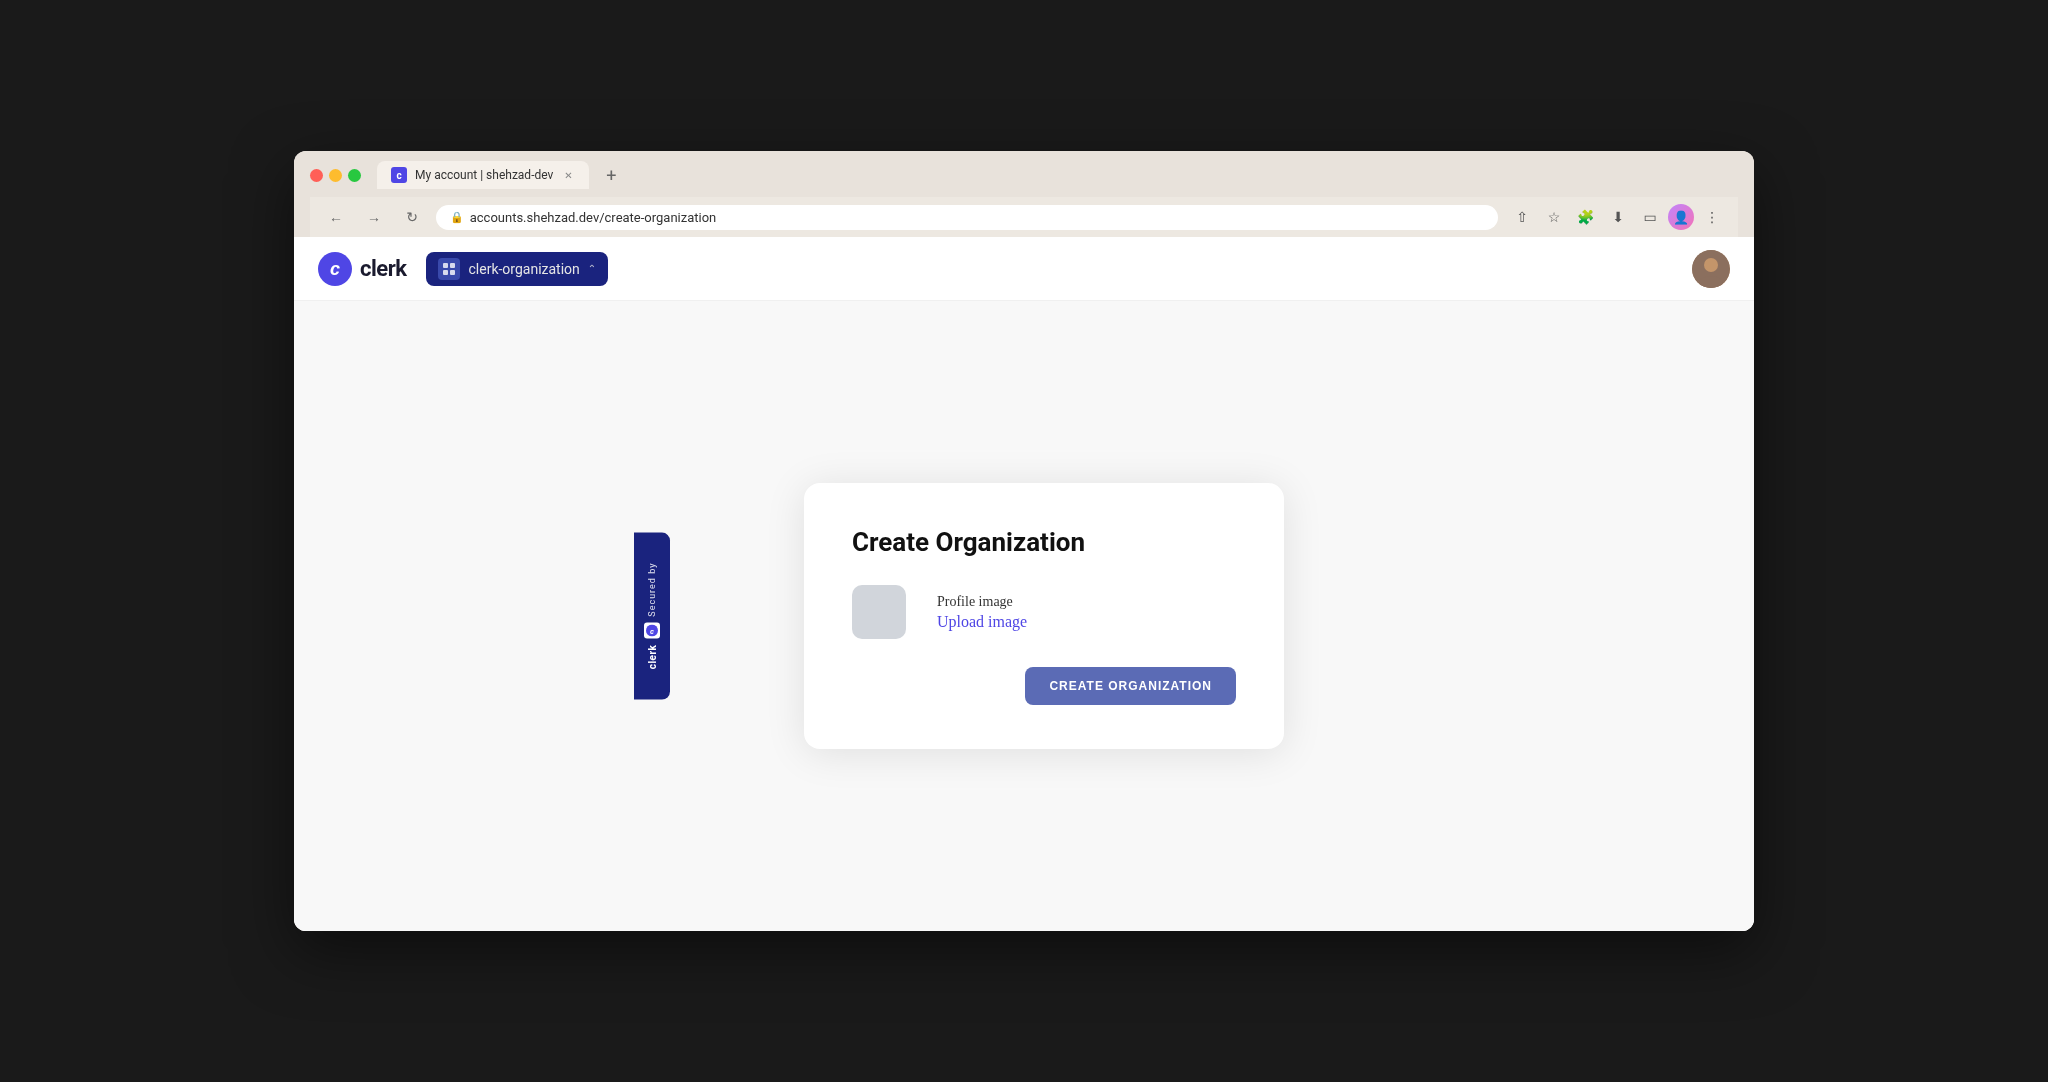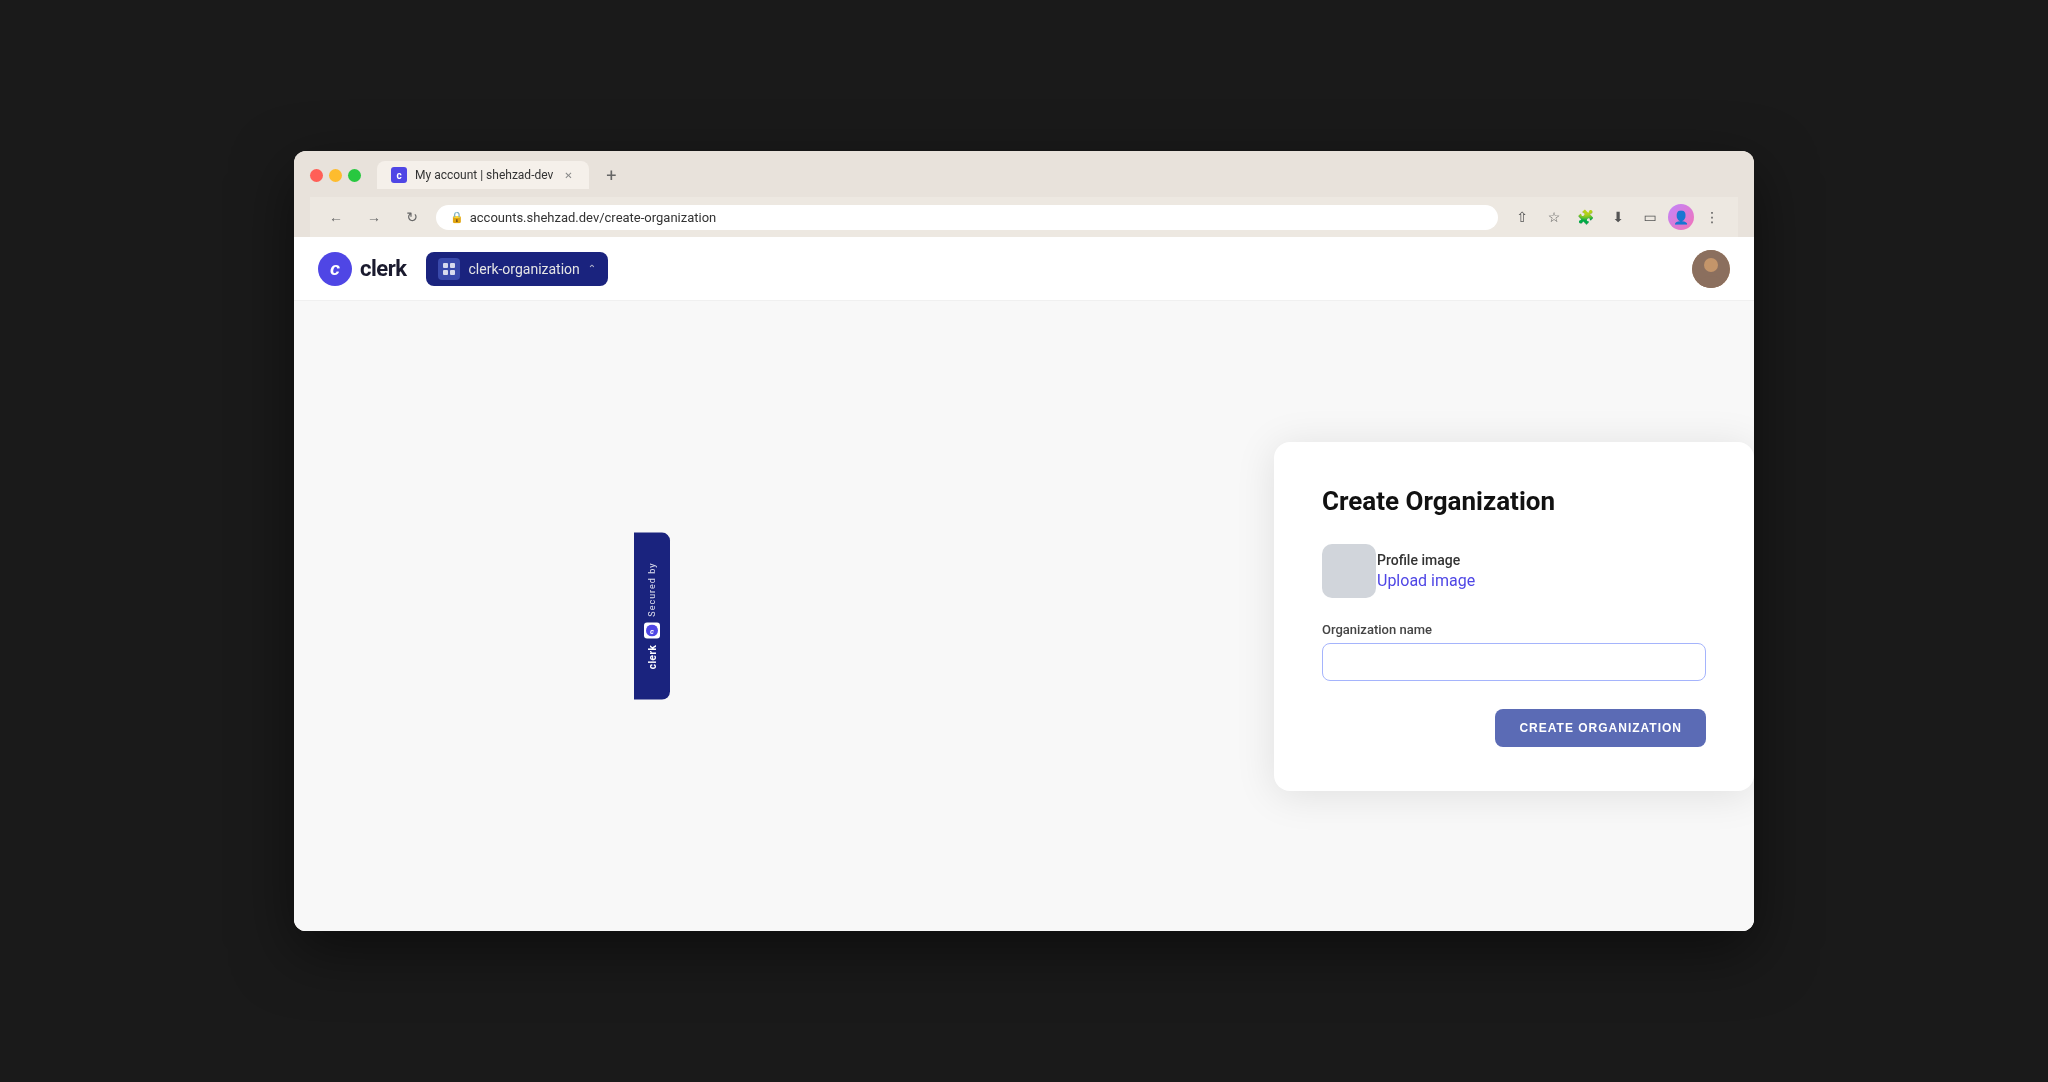--- a/index.html
+++ b/index.html
@@ -246,21 +246,21 @@
       align-items: center;
       justify-content: center;
     }
 
     
     .main-area {
       flex: 1;
       background: #f8f8f8;
       display: flex;
       align-items: center;
-      justify-content: flex-end;
+      justify-content: center;
       position: relative;
     }
 
     .secured-badge-wrapper {
       position: absolute;
       left: 340px;
       top: 50%;
       transform: translateY(-50%);
       display: flex;
     }
@@ -318,22 +318,23 @@
     .modal-title {
       font-size: 26px;
       font-weight: 700;
       color: #111;
       margin-bottom: 28px;
     }
 
     .profile-image-section {
       display: flex;
       align-items: center;
-      gap: 1px;
+      gap: 31px;
       margin-bottom: 24px;
+      font-family: Liberation Serif, serif;
     }
 
     .profile-image-placeholder {
       width: 54px;
       height: 54px;
       background: #d1d5db;
       border-radius: 10px;
     }
 
     .profile-image-text {
@@ -512,26 +513,20 @@
         <h1 class="modal-title">Create Organization</h1>
 
         <div class="profile-image-section">
           <div class="profile-image-placeholder"></div>
           <div class="profile-image-text">
             <span class="profile-image-label">Profile image</span>
             <a class="upload-link">Upload image</a>
           </div>
         </div>
 
-        <div class="form-group">
-          <label class="form-label">
-            <span>Organization name</span>
-          </label>
-          <input class="form-input" type="text" placeholder="" style="">
-        </div>
 
 
         <div class="form-actions">
           <button class="create-btn">CREATE ORGANIZATION</button>
         </div>
       </div>
     </div>
   </div>
 </div>
 

